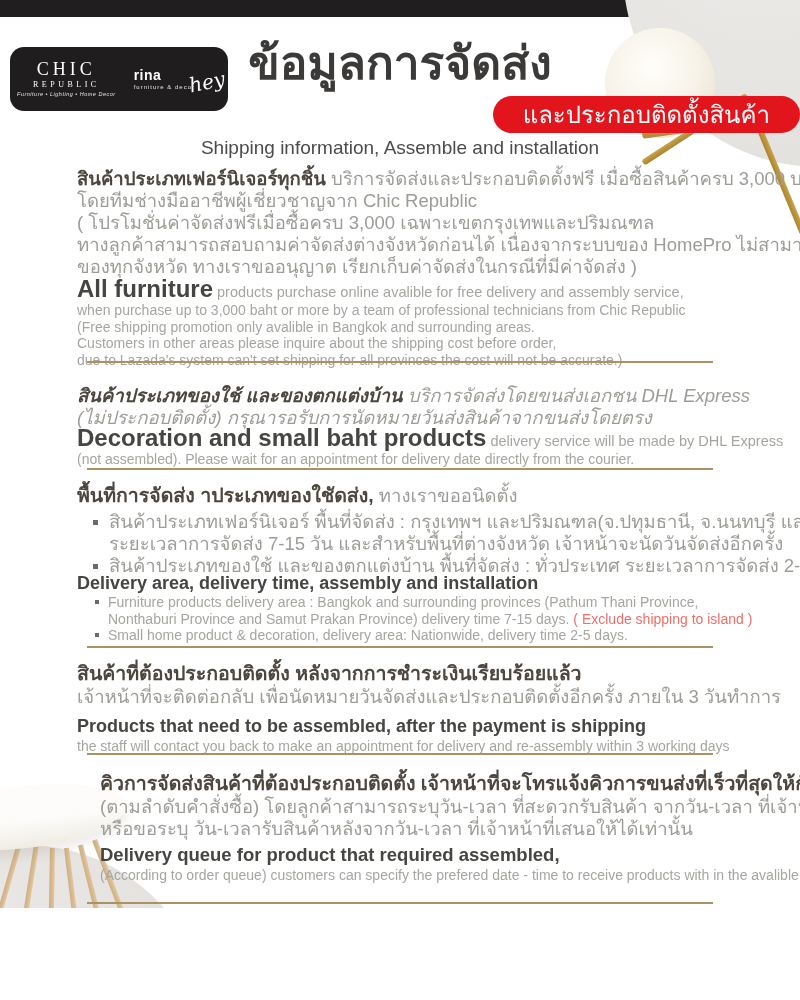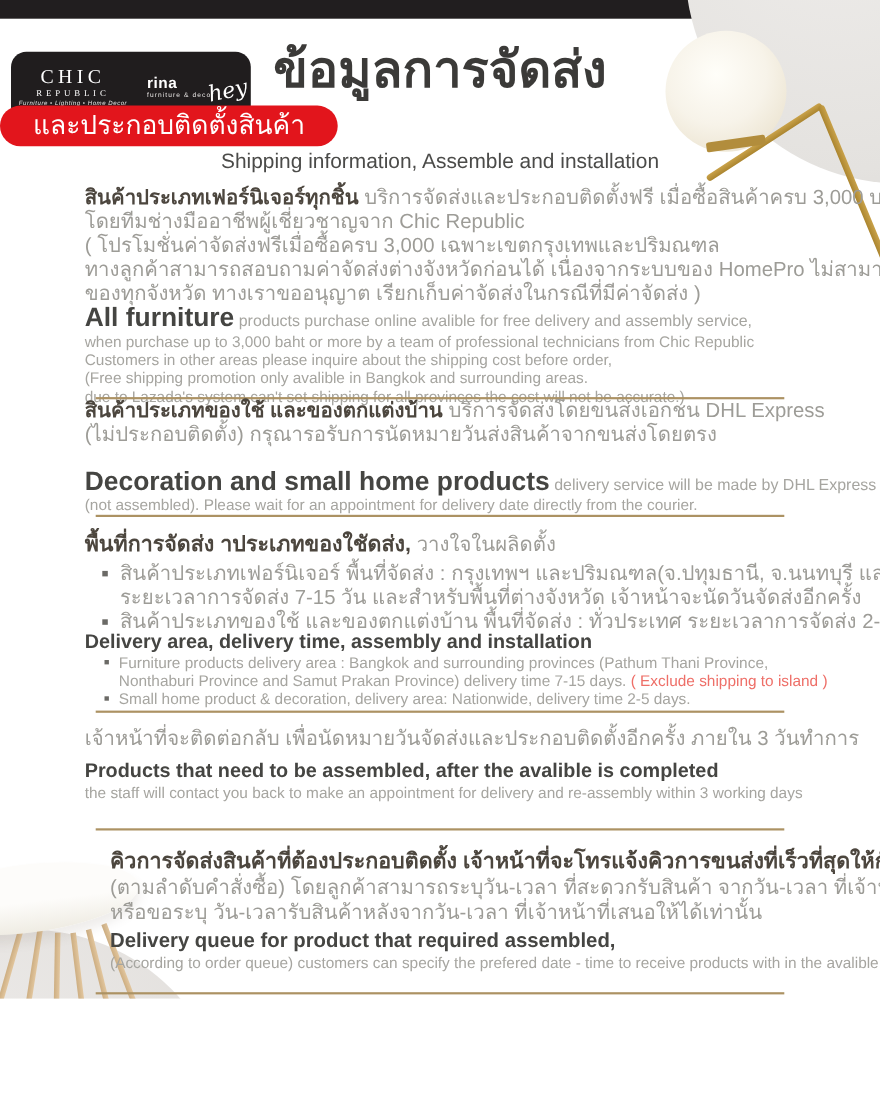--- a/index.html
+++ b/index.html
@@ -34,21 +34,21 @@
   .chic-name{font-family:"Liberation Serif","DejaVu Serif",serif;font-size:18px;letter-spacing:4px;}
   .chic-sub{font-family:"Liberation Serif","DejaVu Serif",serif;font-size:8px;letter-spacing:3.5px;margin-top:3px;}
   .chic-tag{font-size:5.5px;font-style:italic;letter-spacing:.5px;margin-top:3px;color:#e8e6e4;}
   .rina-logo{position:relative;color:#fff;text-align:left;line-height:1;padding-right:26px;}
   .rina-name{font-size:14px;font-weight:bold;letter-spacing:.5px;}
   .rina-tag{font-size:6px;letter-spacing:1px;margin-top:2px;color:#e8e6e4;}
   .rina-script{position:absolute;right:-4px;top:4px;font-family:"DejaVu Serif","Liberation Serif",serif;
                font-style:italic;font-size:20px;transform:rotate(-12deg);}
   .title-thai{position:absolute;left:0;right:0;top:26px;text-align:center;font-size:46px;font-weight:bold;
               color:#3b3a38;z-index:6;}
-  .badge-wrap{position:absolute;left:0;right:0;top:96px;display:flex;justify-content:flex-start;z-index:6;}
+  .badge-wrap{position:absolute;left:0;right:0;top:96px;display:flex;justify-content:flex-end;z-index:6;}
   .badge{background:#e2151c;color:#fff;font-size:24px;line-height:37px;height:37px;padding:0 30px;
          border-radius:19px;}
   .subtitle{position:absolute;left:0;right:0;top:137px;text-align:center;font-size:19px;color:#4b4b49;z-index:6;}
   
   .sec{position:absolute;left:77px;width:650px;z-index:6;}
   .th-line{font-size:18.5px;line-height:22px;color:#9d9c97;white-space:nowrap;}
   .th-b{font-weight:bold;color:#4c463e;}
   .en-line{font-size:14px;line-height:16.5px;color:#a6a5a0;white-space:nowrap;}
   .en-line-lg{font-size:14.5px;line-height:19px;color:#a6a5a0;white-space:nowrap;}
   .en-b{font-weight:bold;color:#454542;font-size:24px;}
@@ -110,55 +110,56 @@
   <div class="sec" style="top:168px;">
     <div class="th-line"><span class="th-b">สินค้าประเภทเฟอร์นิเจอร์ทุกชิ้น</span> <span>บริการจัดส่งและประกอบติดตั้งฟรี เมื่อซื้อสินค้าครบ 3,000 บาทขึ้นไป</span></div>
     <div class="th-line">โดยทีมช่างมืออาชีพผู้เชี่ยวชาญจาก Chic Republic</div>
     <div class="th-line">( โปรโมชั่นค่าจัดส่งฟรีเมื่อซื้อครบ 3,000 เฉพาะเขตกรุงเทพและปริมณฑล</div>
     <div class="th-line">ทางลูกค้าสามารถสอบถามค่าจัดส่งต่างจังหวัดก่อนได้ เนื่องจากระบบของ HomePro ไม่สามารถตั้งค่าจัดส่ง</div>
     <div class="th-line">ของทุกจังหวัด ทางเราขออนุญาต เรียกเก็บค่าจัดส่งในกรณีที่มีค่าจัดส่ง )</div>
   </div>
   <div class="sec" style="top:279px;">
     <div class="en-line-lg"><span class="en-b">All furniture</span> <span>products purchase online avalible for free delivery and assembly service,</span></div>
     <div class="en-line">when purchase up to 3,000 baht or more by a team of professional technicians from Chic Republic</div>
+    <div class="en-line">(Free shipping promotion only avalible in Bangkok and surrounding areas.</div>
     <div class="en-line">Customers in other areas please inquire about the shipping cost before order,</div>
-    <div class="en-line">(Free shipping promotion only avalible in Bangkok and surrounding areas.</div>
     <div class="en-line">due to Lazada's system can't set shipping for all provinces the cost will not be accurate.)</div>
   </div>
   <div class="sep" style="top:361px;"></div>
 
-  <div class="sec" style="top:362px;">
+  <div class="sec" style="top:385px;font-style:italic;">
     <div class="th-line"><span class="th-b">สินค้าประเภทของใช้ และของตกแต่งบ้าน</span> <span>บริการจัดส่งโดยขนส่งเอกชน DHL Express</span></div>
     <div class="th-line">(ไม่ประกอบติดตั้ง) กรุณารอรับการนัดหมายวันส่งสินค้าจากขนส่งโดยตรง</div>
   </div>
   <div class="sec" style="top:428px;">
-    <div class="en-line-lg"><span class="en-b">Decoration and small home products</span> <span>delivery service will be made by DHL Express</span></div>
+    <div class="en-line-lg"><span class="en-b">Decoration and small baht products</span> <span>delivery service will be made by DHL Express</span></div>
     <div class="en-line">(not assembled). Please wait for an appointment for delivery date directly from the courier.</div>
   </div>
   <div class="sep" style="top:468px;"></div>
 
   <div class="sec" style="top:482px;">
-    <div class="th-line" style="line-height:26px;"><span class="th-b" style="font-size:19.5px;">พื้นที่การจัดส่ง าประเภทของใชัดส่ง,</span> <span>วางใจในผลิดตั้ง</span></div>
+    <div class="th-line" style="line-height:26px;"><span class="th-b" style="font-size:19.5px;">พื้นที่การจัดส่ง าประเภทของใชัดส่ง,</span> <span>ทางเราขออนิดตั้ง</span></div>
     <div style="height:2px;"></div>
     <div class="th-line b-line" style="padding-left:16px;margin-left:16px;">สินค้าประเภทเฟอร์นิเจอร์ พื้นที่จัดส่ง : กรุงเทพฯ และปริมณฑล(จ.ปทุมธานี, จ.นนทบุรี และ จ.สมุทรปราการ)</div>
     <div class="th-line b-cont" style="padding-left:16px;margin-left:16px;">ระยะเวลาการจัดส่ง 7-15 วัน และสำหรับพื้นที่ต่างจังหวัด เจ้าหน้าจะนัดวันจัดส่งอีกครั้ง</div>
     <div class="th-line b-line" style="padding-left:16px;margin-left:16px;">สินค้าประเภทของใช้ และของตกแต่งบ้าน พื้นที่จัดส่ง : ทั่วประเทศ ระยะเวลาการจัดส่ง 2-5 วัน</div>
   </div>
   <div class="sec" style="top:572px;">
     <div class="en-b-lg" style="font-size:18px;line-height:22px;">Delivery area, delivery time, assembly and installation</div>
     <div class="en-line b-line en" style="margin-left:18px;">Furniture products delivery area : Bangkok and surrounding provinces (Pathum Thani Province,</div>
     <div class="en-line b-cont" style="margin-left:18px;"><span>Nonthaburi Province and Samut Prakan Province) delivery time 7-15 days.</span> <span class="note-red">( Exclude shipping to island )</span></div>
     <div class="en-line b-line en" style="margin-left:18px;">Small home product &amp; decoration, delivery area: Nationwide, delivery time 2-5 days.</div>
   </div>
   <div class="sep" style="top:646px;"></div>
 
   <div class="sec" style="top:660px;">
+    <div class="th-line th-b" style="line-height:26px;font-size:19.5px;">สินค้าที่ต้องประกอบติดตั้ง หลังจากการชำระเงินเรียบร้อยแล้ว</div>
     <div class="th-line">เจ้าหน้าที่จะติดต่อกลับ เพื่อนัดหมายวันจัดส่งและประกอบติดตั้งอีกครั้ง ภายใน 3 วันทำการ</div>
     <div style="height:6px;"></div>
-    <div class="en-b-lg" style="font-size:18px;line-height:24px;">Products that need to be assembled, after the avalible is completed</div>
+    <div class="en-b-lg" style="font-size:18px;line-height:24px;">Products that need to be assembled, after the payment is shipping</div>
     <div class="en-line">the staff will contact you back to make an appointment for delivery and re-assembly within 3 working days</div>
   </div>
   <div class="sep" style="top:753px;"></div>
 
   <div class="sec" style="top:770px;left:100px;width:627px;">
     <div class="th-line th-b" style="line-height:26px;font-size:19.5px;">คิวการจัดส่งสินค้าที่ต้องประกอบติดตั้ง เจ้าหน้าที่จะโทรแจ้งคิวการขนส่งที่เร็วที่สุดให้กับลูกค้า</div>
     <div class="th-line">(ตามลำดับคำสั่งซื้อ) โดยลูกค้าสามารถระบุวัน-เวลา ที่สะดวกรับสินค้า จากวัน-เวลา ที่เจ้าหน้าที่จัดคิวให้ได้</div>
     <div class="th-line">หรือขอระบุ วัน-เวลารับสินค้าหลังจากวัน-เวลา ที่เจ้าหน้าที่เสนอให้ได้เท่านั้น</div>
     <div style="height:4px;"></div>
     <div class="en-b-lg">Delivery queue for product that required assembled,</div>

